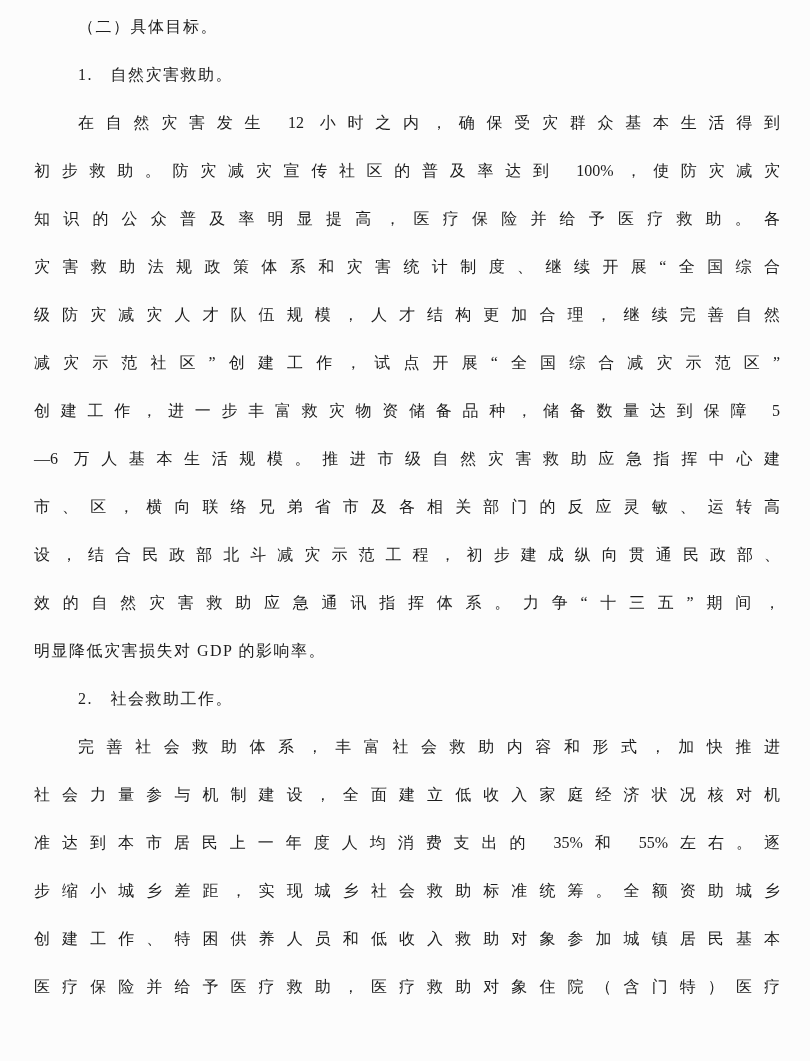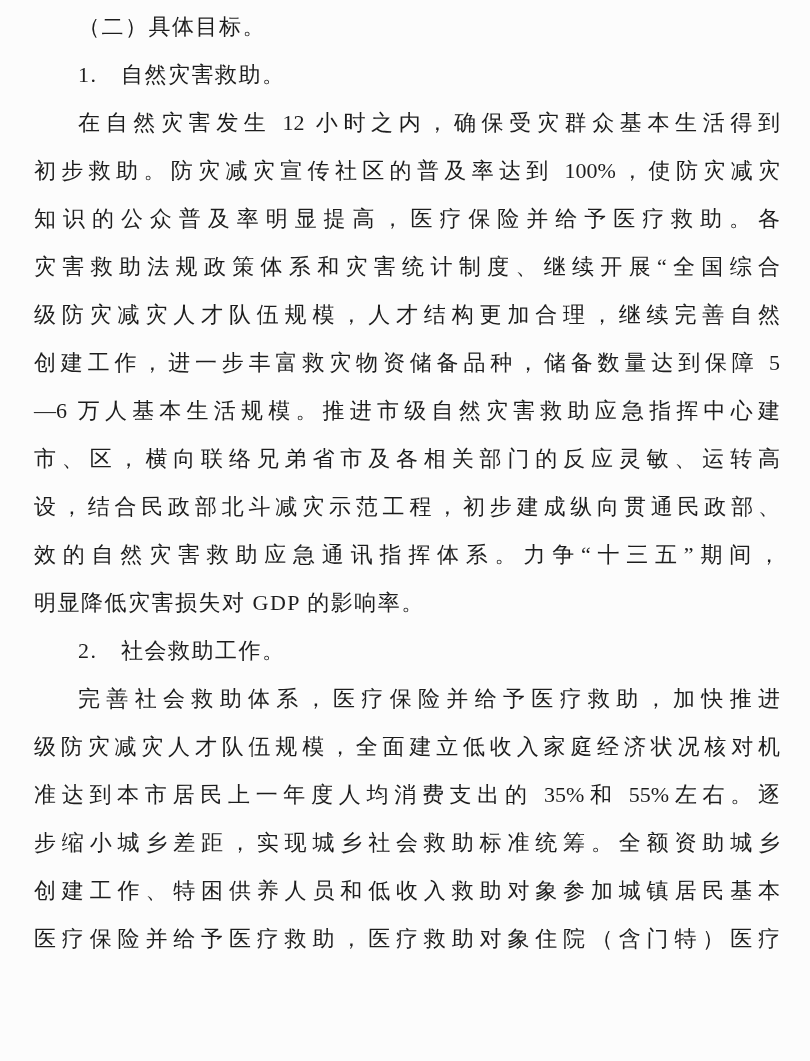--- a/index.html
+++ b/index.html
@@ -16,21 +16,21 @@
     box-sizing: border-box;
     width: 810px;
     height: 1061px;
     padding: 3px 30px 0 34px;
   }
   .textblock {
     width: 746px;
   }
   .line {
     font-family: "Liberation Serif", "DejaVu Serif", serif;
-    font-size: 22px;
+    font-size: 16px;
     line-height: 48px;
     height: 48px;
     color: #1d1d1d;
     white-space: nowrap;
     letter-spacing: 1.5px;
     overflow: visible;
   }
   .line.flush {
     white-space: normal;
     letter-spacing: 0;
@@ -46,27 +46,28 @@
 
 <div class="page">
   <div class="textblock" style="color: rgb(29, 29, 29);">
       <div class="line indent">（二）具体目标。</div>
       <div class="line indent">1.　自然灾害救助。</div>
       <div class="line indent flush">在自然灾害发生 12 小时之内，确保受灾群众基本生活得到</div>
       <div class="line flush">初步救助。防灾减灾宣传社区的普及率达到 100%，使防灾减灾</div>
       <div class="line flush">知识的公众普及率明显提高，医疗保险并给予医疗救助。各</div>
       <div class="line flush">灾害救助法规政策体系和灾害统计制度、继续开展“全国综合</div>
       <div class="line flush">级防灾减灾人才队伍规模，人才结构更加合理，继续完善自然</div>
+      <div class="line flush">减灾示范社区”创建工作，试点开展“全国综合减灾示范区”</div>
       <div class="line flush">创建工作，进一步丰富救灾物资储备品种，储备数量达到保障 5</div>
       <div class="line flush">—6 万人基本生活规模。推进市级自然灾害救助应急指挥中心建</div>
       <div class="line flush">市、区，横向联络兄弟省市及各相关部门的反应灵敏、运转高</div>
       <div class="line flush">设，结合民政部北斗减灾示范工程，初步建成纵向贯通民政部、</div>
       <div class="line flush">效的自然灾害救助应急通讯指挥体系。力争“十三五”期间，</div>
       <div class="line">明显降低灾害损失对 GDP 的影响率。</div>
       <div class="line indent">2.　社会救助工作。</div>
-      <div class="line indent flush">完善社会救助体系，医疗保险并给予医疗救助，加快推进</div>
-      <div class="line flush">级防灾减灾人才队伍规模，全面建立低收入家庭经济状况核对机</div>
+      <div class="line indent flush">完善社会救助体系，丰富社会救助内容和形式，加快推进</div>
+      <div class="line flush">社会力量参与机制建设，全面建立低收入家庭经济状况核对机</div>
       <div class="line flush">准达到本市居民上一年度人均消费支出的 35%和 55%左右。逐</div>
       <div class="line flush">步缩小城乡差距，实现城乡社会救助标准统筹。全额资助城乡</div>
       <div class="line flush">创建工作、特困供养人员和低收入救助对象参加城镇居民基本</div>
       <div class="line flush">医疗保险并给予医疗救助，医疗救助对象住院（含门特）医疗</div>
     </div>
 </div>
 
 </body></html>

